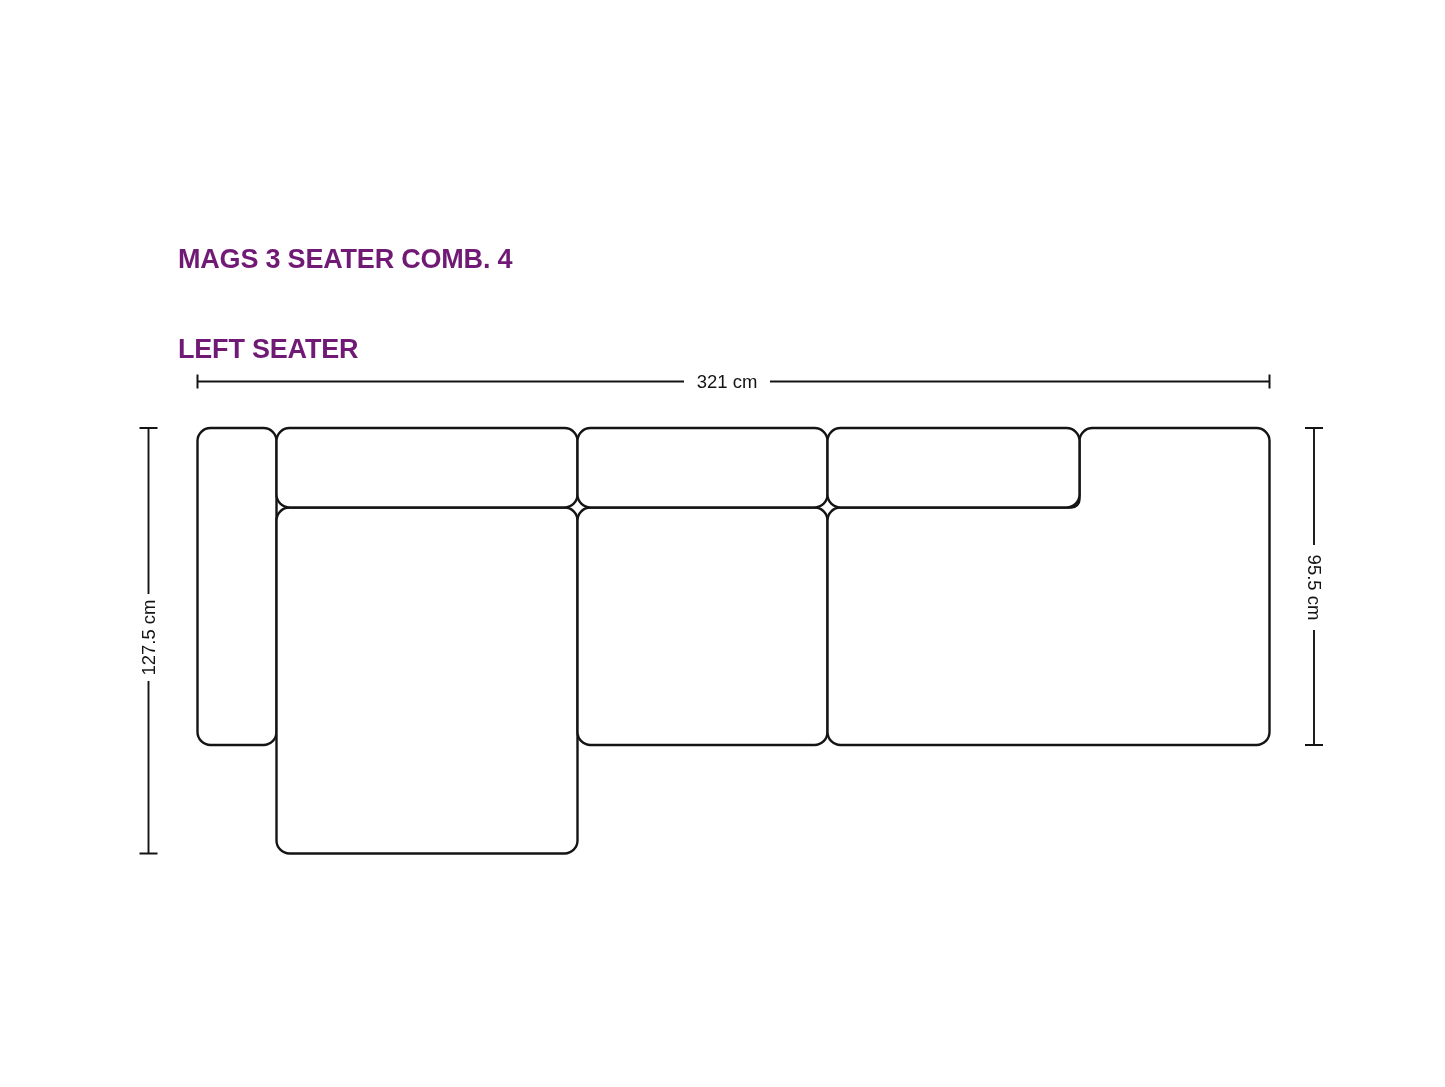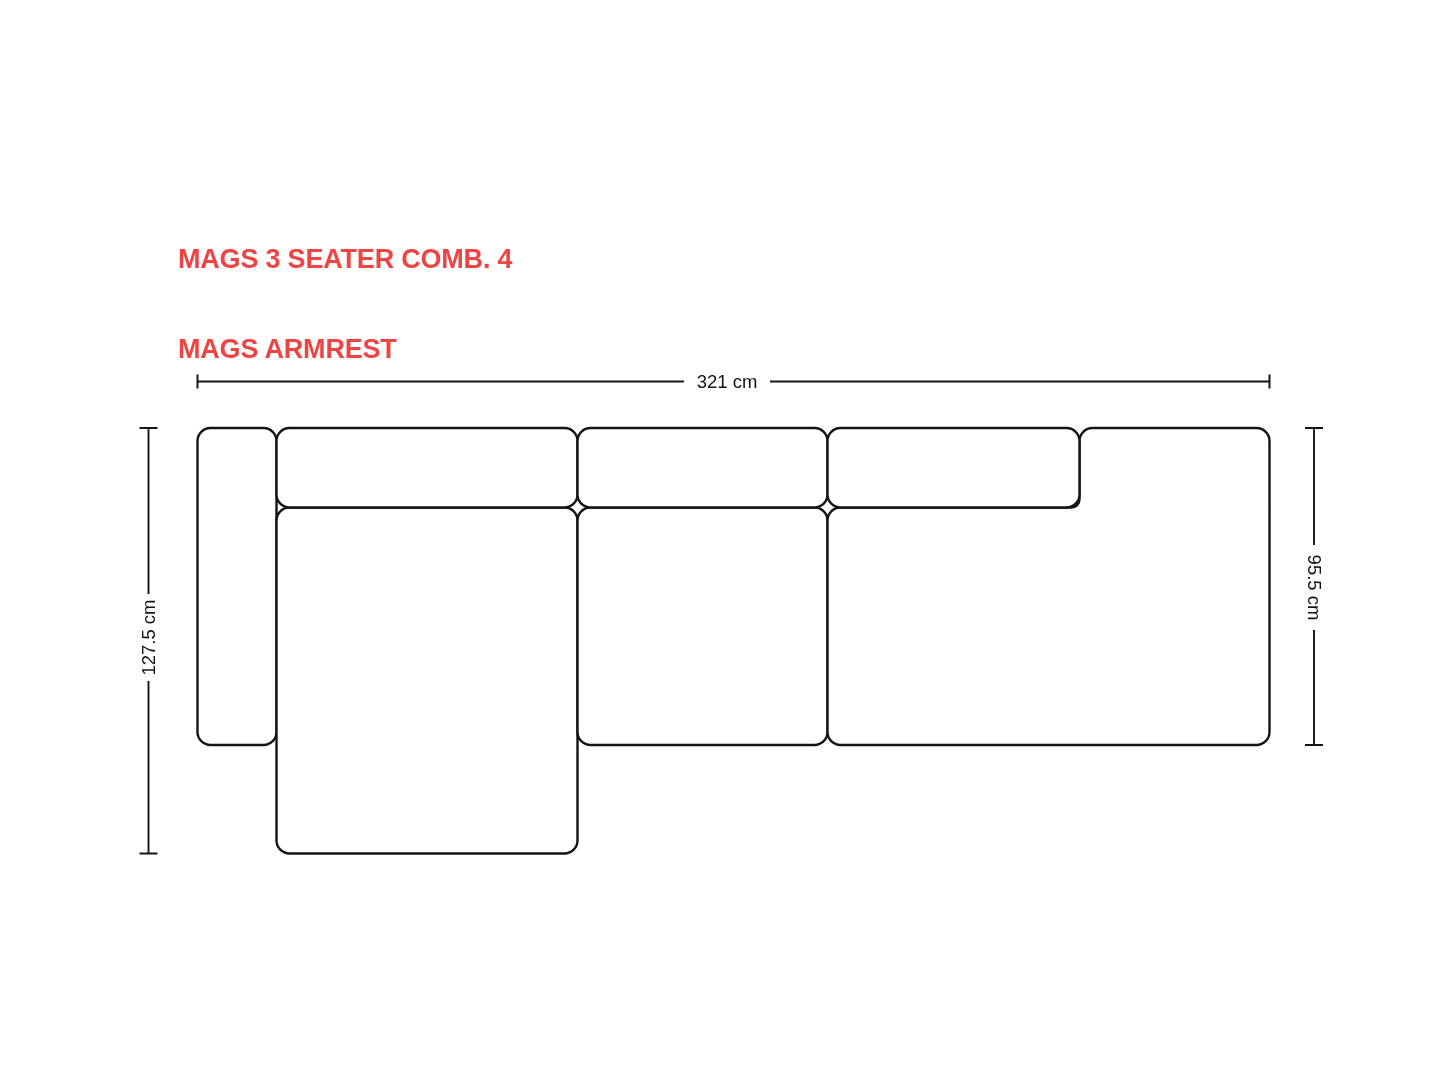--- a/index.html
+++ b/index.html
@@ -12,21 +12,21 @@
     width: 1445px;
     height: 1087px;
     background: #ffffff;
     overflow: hidden;
     font-family: "Liberation Sans", sans-serif;
   }
   .title-block {
     position: absolute;
     left: 178px;
     top: 184px;
-    color: #ef4444;
+    color: #701a75;
     font-size: 27px;
     font-weight: 700;
     line-height: 30px;
     letter-spacing: -0.2px;
     white-space: pre;
   }
   svg.diagram {
     position: absolute;
     left: 0;
     top: 0;
@@ -55,21 +55,21 @@
     font-weight: 400;
   }
 </style>
 </head>
 <body>
 
 <div class="canvas">
 
   <div class="title-block">
     <div>MAGS 3 SEATER COMB. 4</div>
-    <div>MAGS ARMREST</div>
+    <div>LEFT SEATER</div>
   </div>
 
   <svg class="diagram" viewBox="0 0 1445 1087">
 
     <g>
 
       <rect class="module" x="197.5" y="428" width="79" height="317" rx="13" ry="13"></rect>
 
       <rect class="module" x="276.5" y="507.5" width="301" height="346" rx="13" ry="13"></rect>
 

